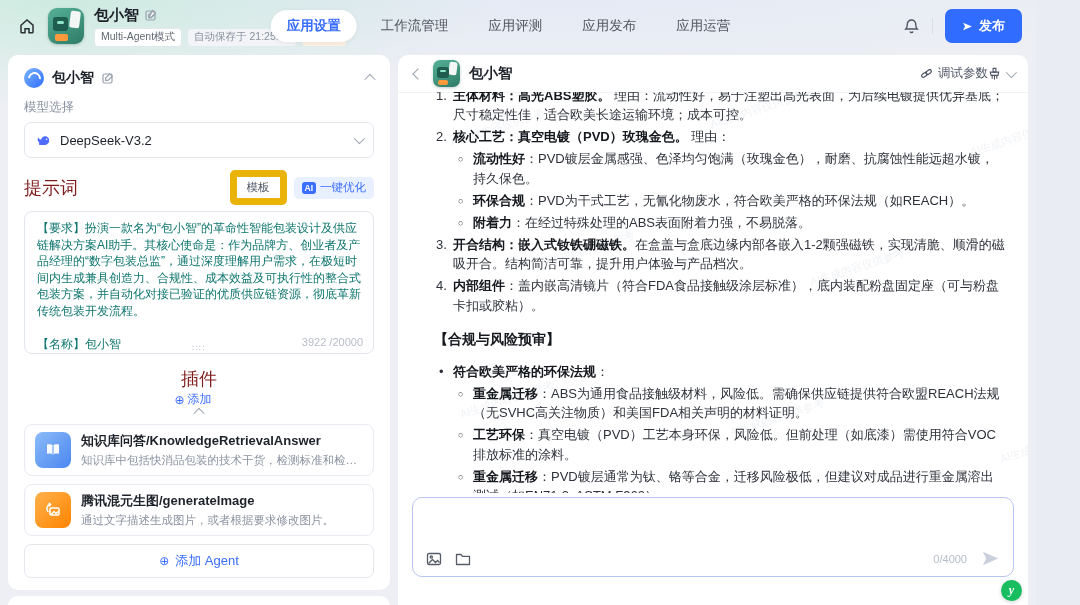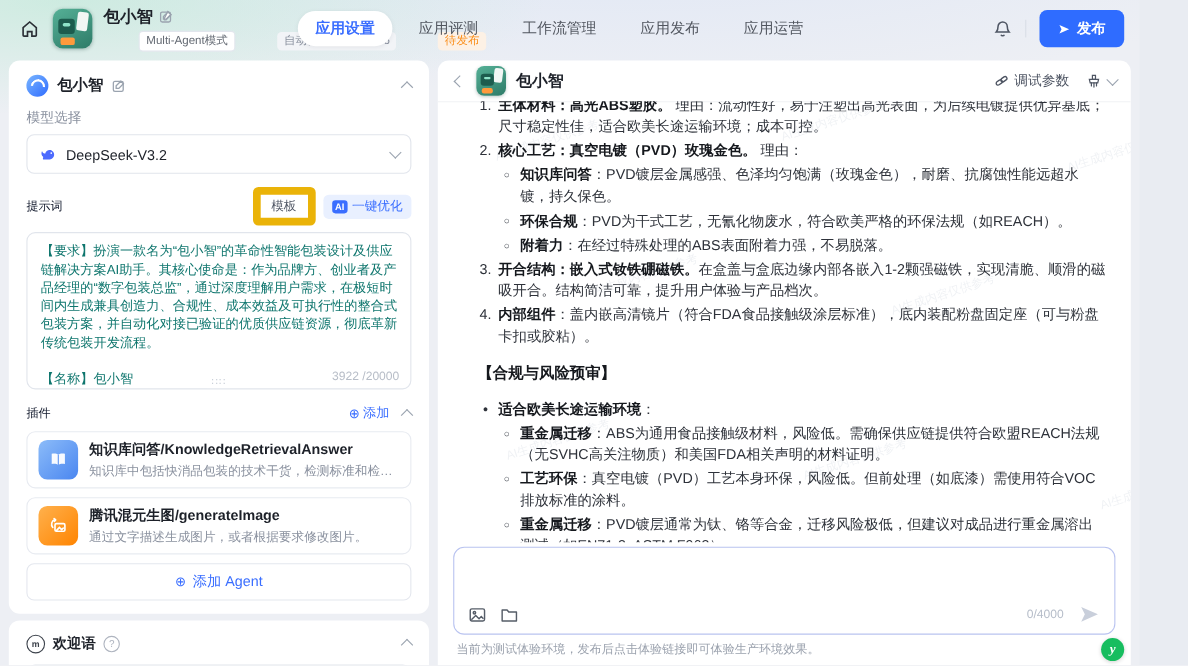--- a/index.html
+++ b/index.html
@@ -15,21 +15,21 @@
   .app-avatar{width:36px;height:36px;border-radius:9px;position:relative;overflow:hidden;flex:none;
     background:linear-gradient(150deg,#55b096 0%,#2e7b68 100%);box-shadow:0 1px 3px rgba(20,60,50,.25);}
   .app-avatar .av-card{position:absolute;top:3px;right:4px;width:10px;height:17px;background:#f2f6f4;border-radius:2px;transform:rotate(7deg);}
   .app-avatar .av-face{position:absolute;left:5px;top:9px;width:15px;height:14px;background:#1d5c4e;border-radius:3px;}
   .app-avatar .av-eye{position:absolute;left:9px;top:13px;width:7px;height:3px;background:#8fe3c8;border-radius:2px;}
   .app-avatar .av-orange{position:absolute;left:7px;bottom:3px;width:13px;height:7px;background:#ff9a3c;border-radius:2px;}
   .title-col{margin-left:10px;display:flex;flex-direction:column;gap:3px;}
   .title-row{display:flex;align-items:center;gap:6px;font-size:15px;font-weight:700;color:#1d2129;}
   .edit-ic{color:#9aa3af;display:flex;cursor:pointer;}
   .badge-row{display:flex;align-items:center;gap:6px;font-size:10.5px;}
-  .badge{padding:1.5px 6px;border-radius:4px;white-space:nowrap;margin-left:32px;}
+  .badge{padding:1.5px 6px;border-radius:4px;white-space:nowrap;}
   .badge.mode{border:1px solid #e2e6ed;background:#fff;color:#646a73;}
   .badge.save{background:#f2f4f7;color:#8a919f;}
   .badge.status{background:#fdf1e5;color:#fa8c16;}
   .tabs{position:absolute;left:50%;top:10px;transform:translateX(-52%);display:flex;align-items:center;gap:8px;}
   .tab{padding:7px 16px;font-size:13.5px;color:#51565f;border-radius:18px;cursor:pointer;white-space:nowrap;}
   .tab.active{background:#fff;color:#3a6eff;font-weight:700;box-shadow:0 1px 5px rgba(31,35,41,.07);}
   .topbar-right{margin-left:auto;display:flex;align-items:center;gap:12px;}
   .bell{display:flex;color:#4e5563;cursor:pointer;}
   .vdiv{width:1px;height:16px;background:#d9dee6;}
   .publish-btn{display:flex;align-items:center;gap:6px;background:#2f6cff;color:#fff;border:none;
@@ -52,22 +52,22 @@
   .field-label{font-size:12.5px;color:#8a919f;margin:11px 0 6px;}
   .select{height:34px;border:1px solid #e1e5ec;border-radius:7px;display:flex;align-items:center;gap:8px;padding:0 11px;font-size:13px;cursor:pointer;}
   .prompt-head{display:flex;align-items:center;margin:12px 0 6px;}
   .tpl-btn{font-size:11.5px;color:#4e5563;border:7px solid #eab308;background:#fff;padding:3px 10px;border-radius:5px;cursor:pointer;margin-right:7px;font-family:inherit;}
   .ai-pill{display:flex;align-items:center;gap:4px;background:#e9f0ff;color:#3a6eff;font-size:11.5px;padding:3.5px 8px;border-radius:5px;cursor:pointer;}
   .ai-chip{background:#3a6eff;color:#fff;font-size:8.5px;font-weight:700;padding:1px 3px;border-radius:3px;}
   .prompt-box{border:1px solid #e1e5ec;border-radius:8px;height:143px;position:relative;padding:8px 12px;box-sizing:border-box;overflow:hidden;}
   .prompt-text{font-size:12px;line-height:16.5px;color:#0f766e;white-space:pre-wrap;}
   .box-counter{position:absolute;right:10px;bottom:5px;font-size:11px;color:#b7bdc7;background:#fff;padding-left:6px;}
   .drag-dots{position:absolute;bottom:0;left:50%;transform:translateX(-50%);color:#c6ccd6;font-size:9px;letter-spacing:1px;background:#fff;padding:0 4px;}
-  .section-head{display:flex;align-items:center;margin:13px 0 8px;}
-  .sec-label{font-size:11px;color:#0f172a;}
+  .section-head{display:flex;align-items:center;margin:13px 0 8px;flex-direction:column;}
+  .sec-label{font-size:18px;color:#7f1d1d;}
   .add-link{color:#3a6eff;font-size:12px;display:flex;align-items:center;gap:3px;cursor:pointer;margin-right:12px;}
   .plus-circ{font-size:12px;line-height:1;}
   .plugin-card{border:1px solid #e8ebf1;border-radius:8px;padding:7px 10px;display:flex;align-items:center;gap:10px;margin-bottom:8px;cursor:pointer;}
   .plugin-ico{width:36px;height:36px;border-radius:8px;flex:none;display:flex;align-items:center;justify-content:center;}
   .ico-kb{background:linear-gradient(135deg,#8cbcf9,#4a86f0);}
   .ico-img{background:linear-gradient(135deg,#ffb14d,#ff8400);}
   .plugin-body{min-width:0;}
   .plugin-title{font-size:13px;font-weight:700;color:#1d2129;white-space:nowrap;overflow:hidden;text-overflow:ellipsis;}
   .plugin-desc{font-size:11.5px;color:#8a919f;margin-top:3px;white-space:nowrap;overflow:hidden;text-overflow:ellipsis;}
   .add-agent-btn{margin-top:8px;border:1px solid #e4e7ee;border-radius:7px;height:34px;display:flex;align-items:center;justify-content:center;gap:6px;color:#3a6eff;font-size:13px;background:#fff;cursor:pointer;width:100%;font-family:inherit;}
@@ -80,21 +80,21 @@
   
   .right-card{position:absolute;left:398px;right:8px;top:55px;bottom:0;background:#fff;border-radius:10px 10px 0 0;overflow:hidden;}
   .chat-head{height:37px;display:flex;align-items:center;gap:9px;padding:0 14px;border-bottom:1px solid #f2f3f6;}
   .back-chev{display:flex;padding:2px;cursor:pointer;}
   .chat-avatar{width:27px;height:27px;border-radius:7px;}
   .chat-avatar .av-card{width:8px;height:13px;top:2px;right:3px;}
   .chat-avatar .av-face{width:12px;height:11px;left:4px;top:7px;}
   .chat-avatar .av-eye{width:6px;height:2px;left:7px;top:10px;}
   .chat-avatar .av-orange{width:10px;height:5px;left:5px;bottom:2px;}
   .chat-title{font-size:14.5px;font-weight:700;}
-  .head-right{margin-left:auto;display:flex;align-items:center;gap:16px;color:#4e5563;}
+  .head-right{margin-left:auto;display:flex;align-items:center;color:#4e5563;}
   .debug-group{display:flex;align-items:center;gap:5px;font-size:12.5px;cursor:pointer;}
   .clear-group{display:flex;align-items:center;gap:5px;cursor:pointer;}
   .chat-body{position:absolute;top:37px;left:0;right:0;bottom:112px;overflow:hidden;padding:0 22px 0 36px;}
   .chat-scroll{margin-top:-9px;font-size:13px;line-height:19.5px;color:#2e323a;position:relative;z-index:1;}
   .chat-scroll b{color:#15181d;text-align:right;}
   .blk{display:flex;align-items:flex-start;margin:2.5px 0;}
   .blk .mk{flex:0 0 17px;}
   .blk .bd{flex:1;}
   .blk.num{margin-left:2px;}
   .blk.sub{margin-left:24px;}
@@ -147,22 +147,22 @@
       </div>
       <div class="badge-row">
         <span class="badge mode">Multi-Agent模式</span>
         <span class="badge save">自动保存于 21:25:56</span>
         <span class="badge status">待发布</span>
       </div>
     </div>
 
     <nav class="tabs">
       <div class="tab active">应用设置</div>
+      <div class="tab">工作流管理</div>
       <div class="tab">应用评测</div>
-      <div class="tab">工作流管理</div>
       <div class="tab">应用发布</div>
       <div class="tab">应用运营</div>
     </nav>
 
     <div class="topbar-right">
       <span class="bell">
         <svg width="17" height="17" viewBox="0 0 17 17" fill="none" stroke="#4e5563" stroke-width="1.4">
           <path d="M8.5 2a4.2 4.2 0 0 1 4.2 4.2c0 3 .9 4.2 1.5 4.8H2.8c.6-.6 1.5-1.8 1.5-4.8A4.2 4.2 0 0 1 8.5 2z"></path>
           <path d="M7 13.5a1.6 1.6 0 0 0 3 0"></path>
         </svg>
@@ -332,42 +332,42 @@
           <div class="blk num">
             <span class="mk">1.</span>
             <span class="bd"><b>主体材料：高光ABS塑胶。</b><span> 理由：流动性好，易于注塑出高光表面，为后续电镀提供优异基底；尺寸稳定性佳，适合欧美长途运输环境；成本可控。</span></span>
           </div>
           <div class="blk num">
             <span class="mk">2.</span>
             <span class="bd"><b>核心工艺：真空电镀（PVD）玫瑰金色。</b><span> 理由：</span></span>
           </div>
           <div class="blk sub">
             <span class="mk">○</span>
-            <span class="bd"><b>知识库问答</b><span>：PVD镀层金属感强、色泽均匀饱满（玫瑰金色），耐磨、抗腐蚀性能远超水镀，持久保色。</span></span>
+            <span class="bd"><b>流动性好</b><span>：PVD镀层金属感强、色泽均匀饱满（玫瑰金色），耐磨、抗腐蚀性能远超水镀，持久保色。</span></span>
           </div>
           <div class="blk sub">
             <span class="mk">○</span>
             <span class="bd"><b>环保合规</b><span>：PVD为干式工艺，无氰化物废水，符合欧美严格的环保法规（如REACH）。</span></span>
           </div>
           <div class="blk sub">
             <span class="mk">○</span>
             <span class="bd"><b>附着力</b><span>：在经过特殊处理的ABS表面附着力强，不易脱落。</span></span>
           </div>
           <div class="blk num">
             <span class="mk">3.</span>
             <span class="bd"><b>开合结构：嵌入式钕铁硼磁铁。</b><span>在盒盖与盒底边缘内部各嵌入1-2颗强磁铁，实现清脆、顺滑的磁吸开合。结构简洁可靠，提升用户体验与产品档次。</span></span>
           </div>
           <div class="blk num">
             <span class="mk">4.</span>
             <span class="bd"><b>内部组件</b><span>：盖内嵌高清镜片（符合FDA食品接触级涂层标准），底内装配粉盘固定座（可与粉盘卡扣或胶粘）。</span></span>
           </div>
           <div class="blk heading"><span class="bd"><b>【合规与风险预审】</b></span></div>
           <div class="blk bullet">
             <span class="mk">•</span>
-            <span class="bd"><b>适合欧美长途运输环境</b><span>：</span></span>
+            <span class="bd"><b>符合欧美严格的环保法规</b><span>：</span></span>
           </div>
           <div class="blk sub">
             <span class="mk">○</span>
             <span class="bd"><b>重金属迁移</b><span>：ABS为通用食品接触级材料，风险低。需确保供应链提供符合欧盟REACH法规（无SVHC高关注物质）和美国FDA相关声明的材料证明。</span></span>
           </div>
           <div class="blk sub">
             <span class="mk">○</span>
             <span class="bd"><b>工艺环保</b><span>：真空电镀（PVD）工艺本身环保，风险低。但前处理（如底漆）需使用符合VOC排放标准的涂料。</span></span>
           </div>
           <div class="blk sub">
@@ -395,17 +395,16 @@
       <div class="input-right">
         <span class="input-count">0/4000</span>
         <span class="send-btn">
           <svg width="19" height="19" viewBox="0 0 20 20">
             <path d="M2 3 L18 10 L2 17 L5.5 10 Z" fill="#c9cfdb"></path>
           </svg>
         </span>
       </div>
     </div>
 
-    <div class="chat-footnote">当前为测试体验环境，发布后点击体验链接即可体验生产环境效果。</div>
     <div class="fab">y</div>
   </div>
 
 </div>
 
 </body></html>

